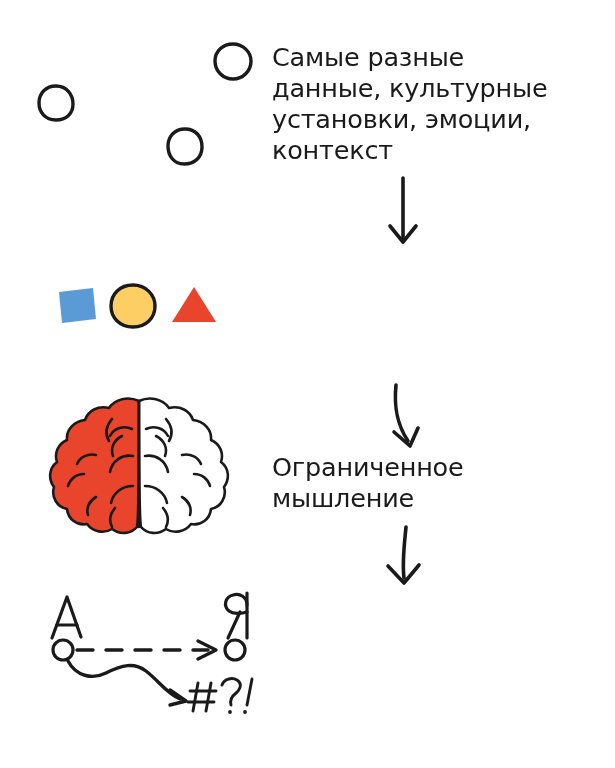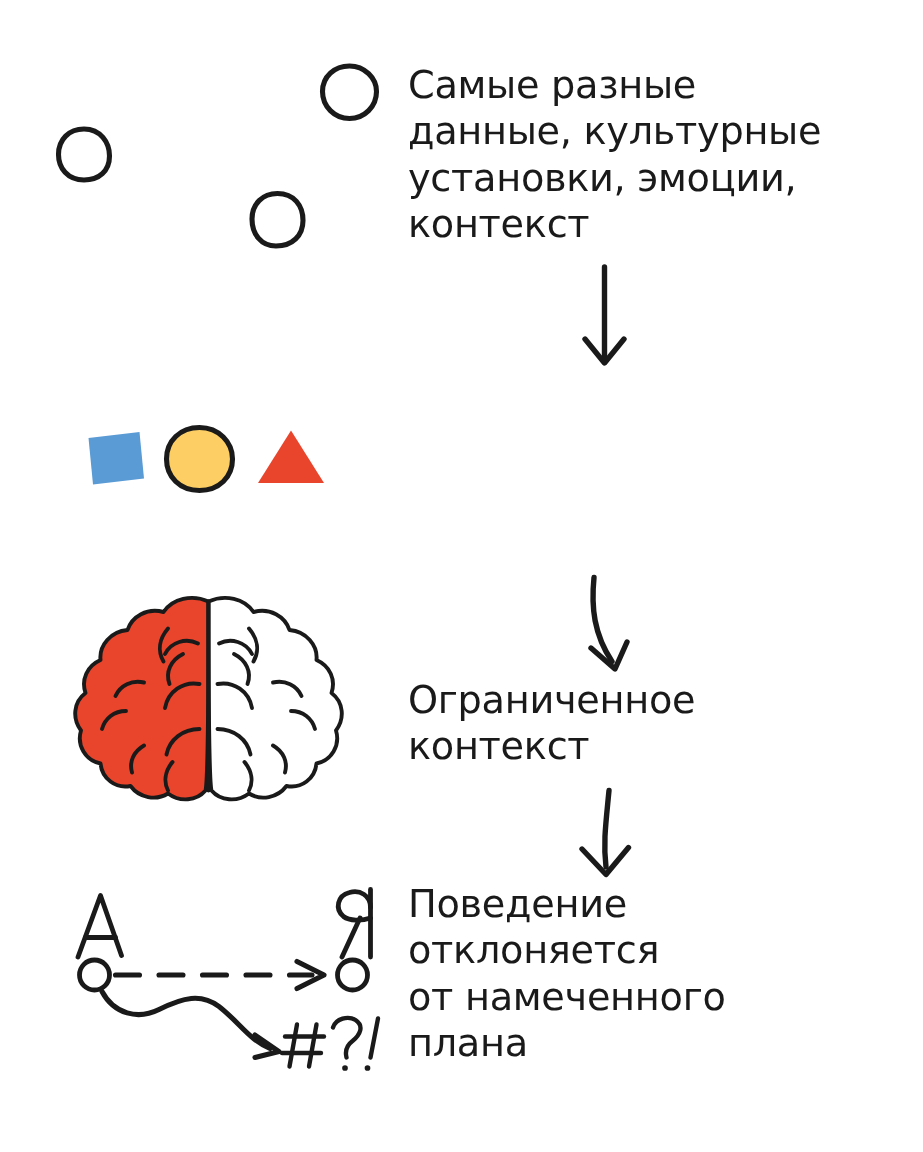--- a/index.html
+++ b/index.html
@@ -43,26 +43,22 @@
 
 <div id="stage">
 
   <div class="para" id="para-1">Самые разные
 данные, культурные
 установки, эмоции,
 контекст</div>
 
 
   <div class="para" id="para-3">Ограниченное
-контекст</div>
+мышление</div>
 
-  <div class="para" id="para-4">Поведение
-отклоняется
-от намеченного
-плана</div>
 
   <svg class="layer" viewBox="0 0 615 768">
 
     <path d="M233 44 C243 44 251 52 251 61 C251 71 243 79 233 79 C223 79 215 71 215 61 C215 51 223 44 233 44 Z" class="stroke-dark" stroke-width="3.4" stroke-linecap="round"></path>
 
     <path d="M56 86 C67 86 73 95 73 104 C73 114 66 120 56 120 C45 120 39 112 39 103 C39 93 46 86 56 86 Z" class="stroke-dark" stroke-width="3.4" stroke-linecap="round"></path>
 
     <path d="M185 129 C196 129 202 137 202 147 C202 157 195 164 184 164 C174 164 168 156 168 146 C168 136 175 129 185 129 Z" class="stroke-dark" stroke-width="3.4" stroke-linecap="round"></path>
   </svg>
 

